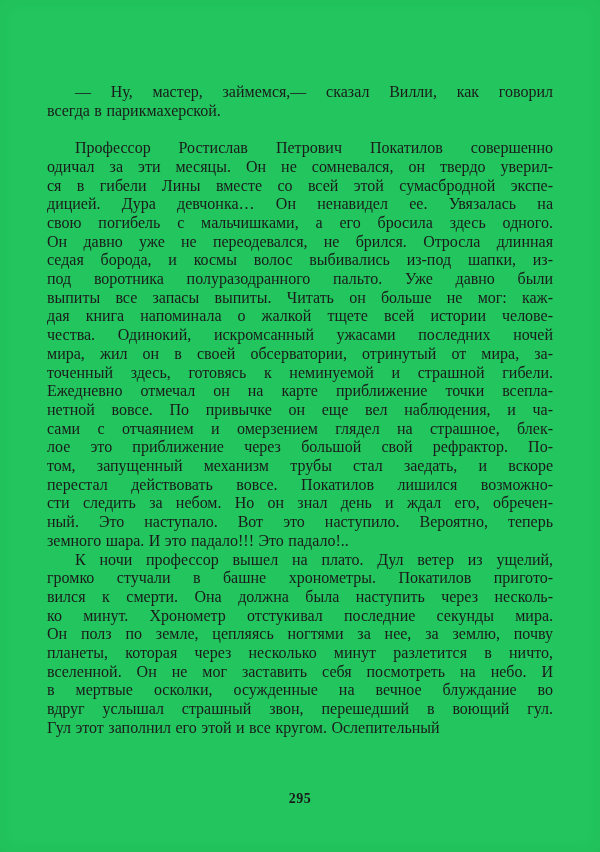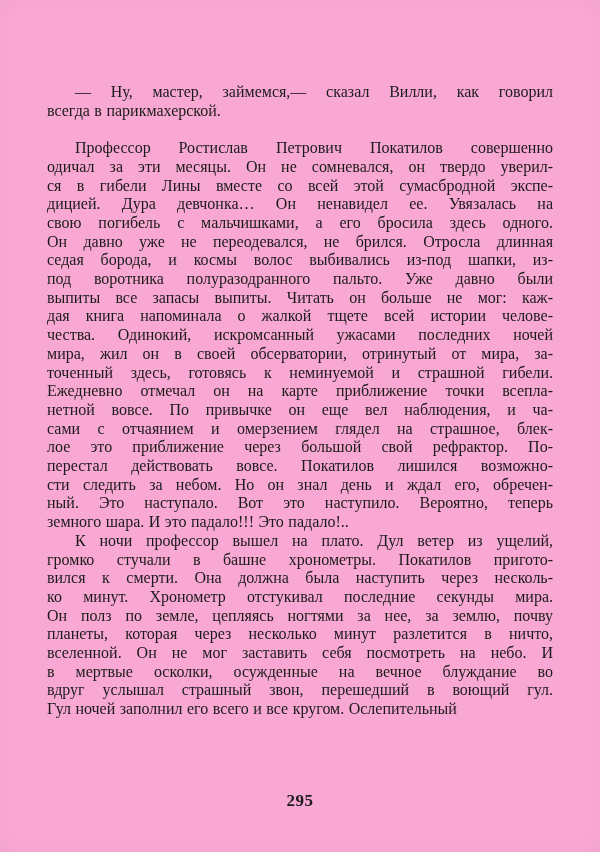--- a/index.html
+++ b/index.html
@@ -9,21 +9,21 @@
   body {
     width: 600px;
     height: 852px;
     background: #f4f4f1;
     overflow: hidden;
   }
   .page {
     position: relative;
     width: 600px;
     height: 852px;
-    background: #f9a8d4;
+    background: #22c55e;
     box-shadow: inset 0 0 18px rgba(0,0,0,0.04);
     font-family: "Liberation Serif", "DejaVu Serif", serif;
     color: #1b1b1b;
   }
   .text-block {
     position: absolute;
     left: 47px;
     top: 83px;
     width: 506px;
     font-size: 16px;
@@ -46,21 +46,21 @@
   }
   .line.first {
     text-indent: 28px;
   }
   .page-number {
     position: absolute;
     top: 791px;
     left: 0;
     width: 100%;
     text-align: center;
-    font-size: 17px;
+    font-size: 14px;
     font-weight: bold;
     letter-spacing: 0.5px;
     color: #1b1b1b;
   }
 </style>
 </head>
 <body>
 
 <div class="page">
   <div class="text-block">
@@ -79,32 +79,33 @@
         <div class="line">под воротника полуразодранного пальто. Уже давно были</div>
         <div class="line">выпиты все запасы выпиты. Читать он больше не мог: каж-</div>
         <div class="line">дая книга напоминала о жалкой тщете всей истории челове-</div>
         <div class="line">чества. Одинокий, искромсанный ужасами последних ночей</div>
         <div class="line">мира, жил он в своей обсерватории, отринутый от мира, за-</div>
         <div class="line">точенный здесь, готовясь к неминуемой и страшной гибели.</div>
         <div class="line">Ежедневно отмечал он на карте приближение точки всепла-</div>
         <div class="line">нетной вовсе. По привычке он еще вел наблюдения, и ча-</div>
         <div class="line">сами с отчаянием и омерзением глядел на страшное, блек-</div>
         <div class="line">лое это приближение через большой свой рефрактор. По-</div>
+        <div class="line">том, запущенный механизм трубы стал заедать, и вскоре</div>
         <div class="line">перестал действовать вовсе. Покатилов лишился возможно-</div>
         <div class="line">сти следить за небом. Но он знал день и ждал его, обречен-</div>
         <div class="line">ный. Это наступало. Вот это наступило. Вероятно, теперь</div>
         <div class="line last">земного шара. И это падало!!! Это падало!..</div>
       </div>
       <div class="paragraph">
         <div class="line first">К ночи профессор вышел на плато. Дул ветер из ущелий,</div>
         <div class="line">громко стучали в башне хронометры. Покатилов пригото-</div>
         <div class="line">вился к смерти. Она должна была наступить через несколь-</div>
         <div class="line">ко минут. Хронометр отстукивал последние секунды мира.</div>
         <div class="line">Он полз по земле, цепляясь ногтями за нее, за землю, почву</div>
         <div class="line">планеты, которая через несколько минут разлетится в ничто,</div>
         <div class="line">вселенной. Он не мог заставить себя посмотреть на небо. И</div>
         <div class="line">в мертвые осколки, осужденные на вечное блуждание во</div>
         <div class="line">вдруг услышал страшный звон, перешедший в воющий гул.</div>
-        <div class="line last">Гул ночей заполнил его всего и все кругом. Ослепительный</div>
+        <div class="line last">Гул этот заполнил его этой и все кругом. Ослепительный</div>
       </div>
     </div>
   <div class="page-number">295</div>
 </div>
 
 </body></html>

